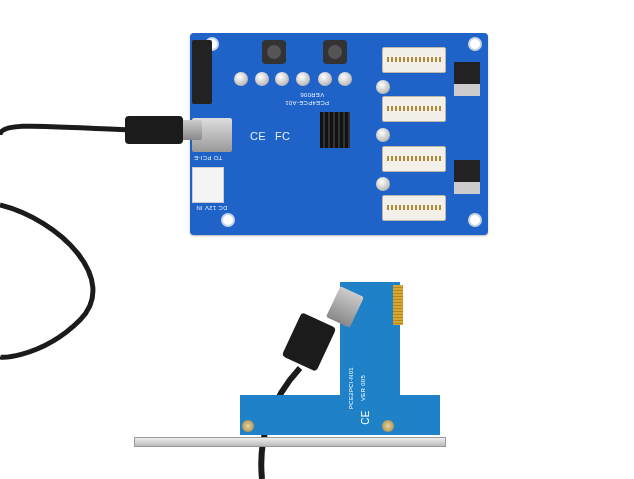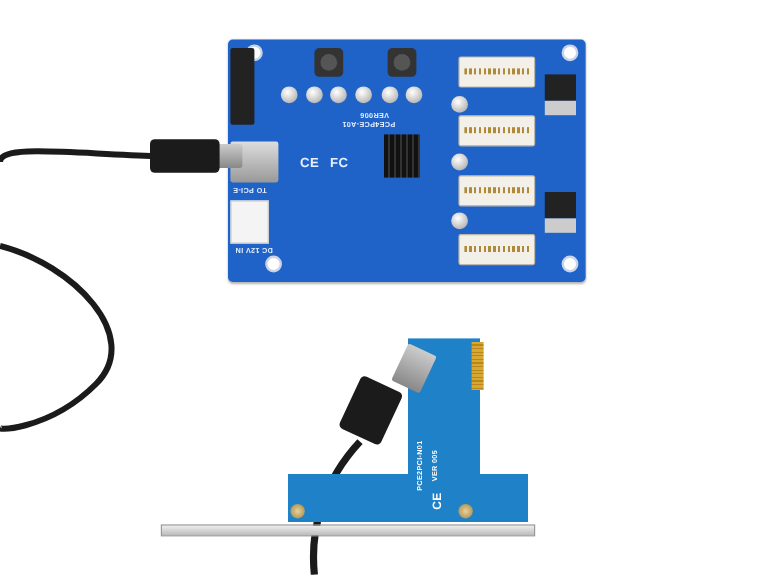--- a/index.html
+++ b/index.html
@@ -1,17 +1,17 @@
 <!DOCTYPE html>
 <html><head>
 <meta charset="utf-8">
 <style>
   html,body{margin:0;padding:0;background:#fff;}
   body{width:634px;height:479px;position:relative;overflow:hidden;font-family:"Liberation Sans",sans-serif;}
-  .scene{position:absolute;left:0;top:0;width:634px;height:346px;font-weight:bold;}
+  .scene{position:absolute;left:0;top:0;width:634px;height:346px;}
   .board{position:absolute;left:190px;top:33px;width:298px;height:202px;background:#1f63c9;border-radius:4px;box-shadow:0 1px 2px rgba(0,0,0,.3);}
   .hole{position:absolute;width:10px;height:10px;border-radius:50%;background:#fff;border:2px solid #c9d4e6;}
   .slot{position:absolute;width:62px;height:24px;background:#f2f0e8;border:1px solid #bdb8a8;border-radius:2px;}
   .slot::after{content:"";position:absolute;left:4px;right:4px;top:9px;height:5px;background:repeating-linear-gradient(90deg,#b08a3a 0 2px,#f2f0e8 2px 4px);}
   .cap{position:absolute;width:14px;height:14px;border-radius:50%;background:radial-gradient(circle at 40% 35%,#fff,#bbb 70%,#888);}
   .inductor{position:absolute;width:24px;height:24px;background:#333;border-radius:4px;}
   .inductor::after{content:"";position:absolute;left:5px;top:5px;width:14px;height:14px;border-radius:50%;background:#555;}
   .heatsink{position:absolute;left:320px;top:112px;width:30px;height:36px;background:repeating-linear-gradient(90deg,#111 0 3px,#333 3px 5px);}
   .sata{position:absolute;left:192px;top:40px;width:20px;height:64px;background:#222;border-radius:2px;}
   .usbport{position:absolute;left:192px;top:118px;width:40px;height:34px;background:linear-gradient(#ddd,#999);border-radius:2px;}

